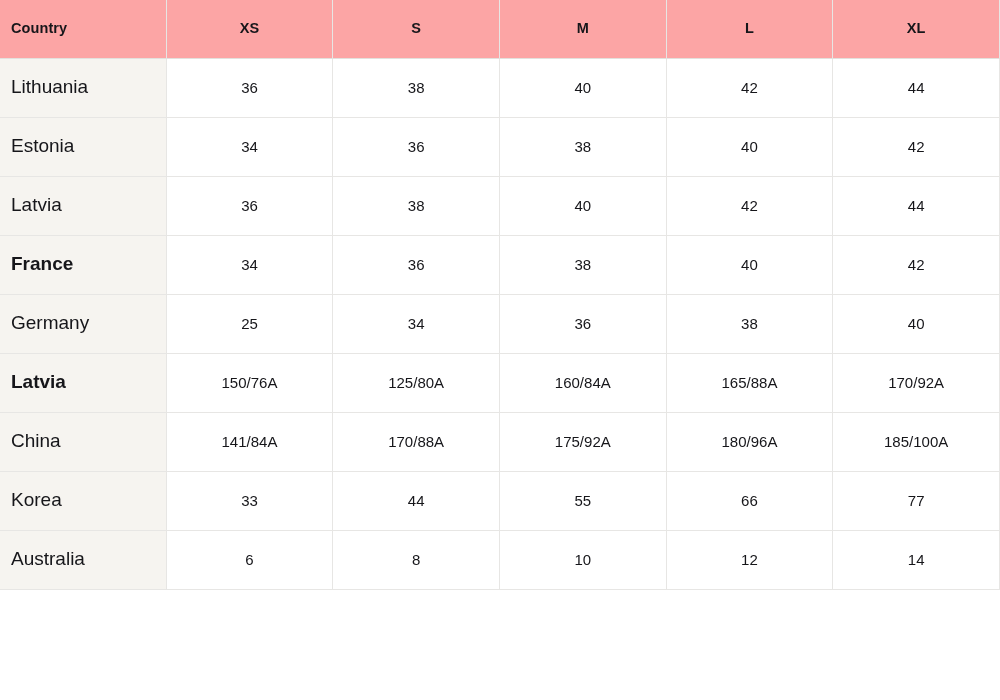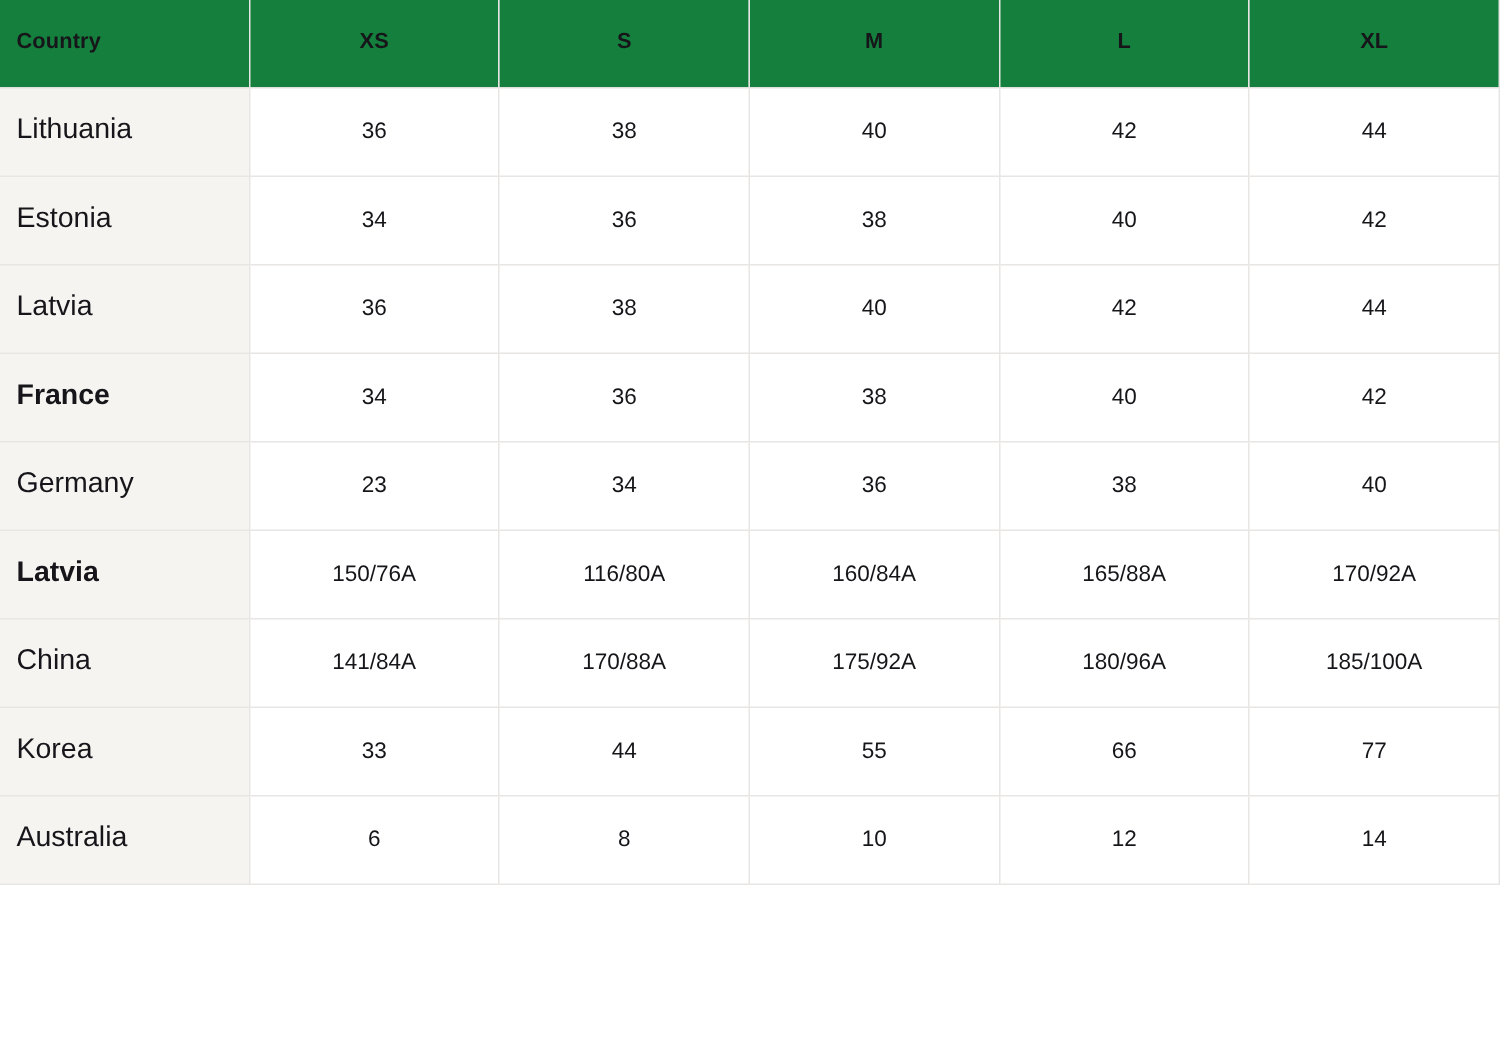--- a/index.html
+++ b/index.html
@@ -40,21 +40,21 @@
     font-size: 15px;
     line-height: 1.3;
     font-weight: 400;
     color: #16161a;
     vertical-align: middle;
     padding: 0;
   }
 
   
   table.size-table thead th {
-    background: #15803d;
+    background: #fca5a5;
     font-weight: 700;
     font-size: 14.5px;
     letter-spacing: 0.1px;
     border-bottom: 1px solid #e3e1dd;
   }
   table.size-table thead th.country-head {
     text-align: left;
     padding-left: 11px;
   }
   table.size-table thead th.size-head {
@@ -136,30 +136,30 @@
         <tr>
           <td class="country-cell is-bold">France</td>
           <td class="size-cell">34</td>
           <td class="size-cell">36</td>
           <td class="size-cell">38</td>
           <td class="size-cell">40</td>
           <td class="size-cell">42</td>
         </tr>
         <tr>
           <td class="country-cell">Germany</td>
-          <td class="size-cell">23</td>
+          <td class="size-cell">25</td>
           <td class="size-cell">34</td>
           <td class="size-cell">36</td>
           <td class="size-cell">38</td>
           <td class="size-cell">40</td>
         </tr>
         <tr>
           <td class="country-cell is-bold">Latvia</td>
           <td class="size-cell">150/76A</td>
-          <td class="size-cell">116/80A</td>
+          <td class="size-cell">125/80A</td>
           <td class="size-cell">160/84A</td>
           <td class="size-cell">165/88A</td>
           <td class="size-cell">170/92A</td>
         </tr>
         <tr>
           <td class="country-cell">China</td>
           <td class="size-cell">141/84A</td>
           <td class="size-cell">170/88A</td>
           <td class="size-cell">175/92A</td>
           <td class="size-cell">180/96A</td>

